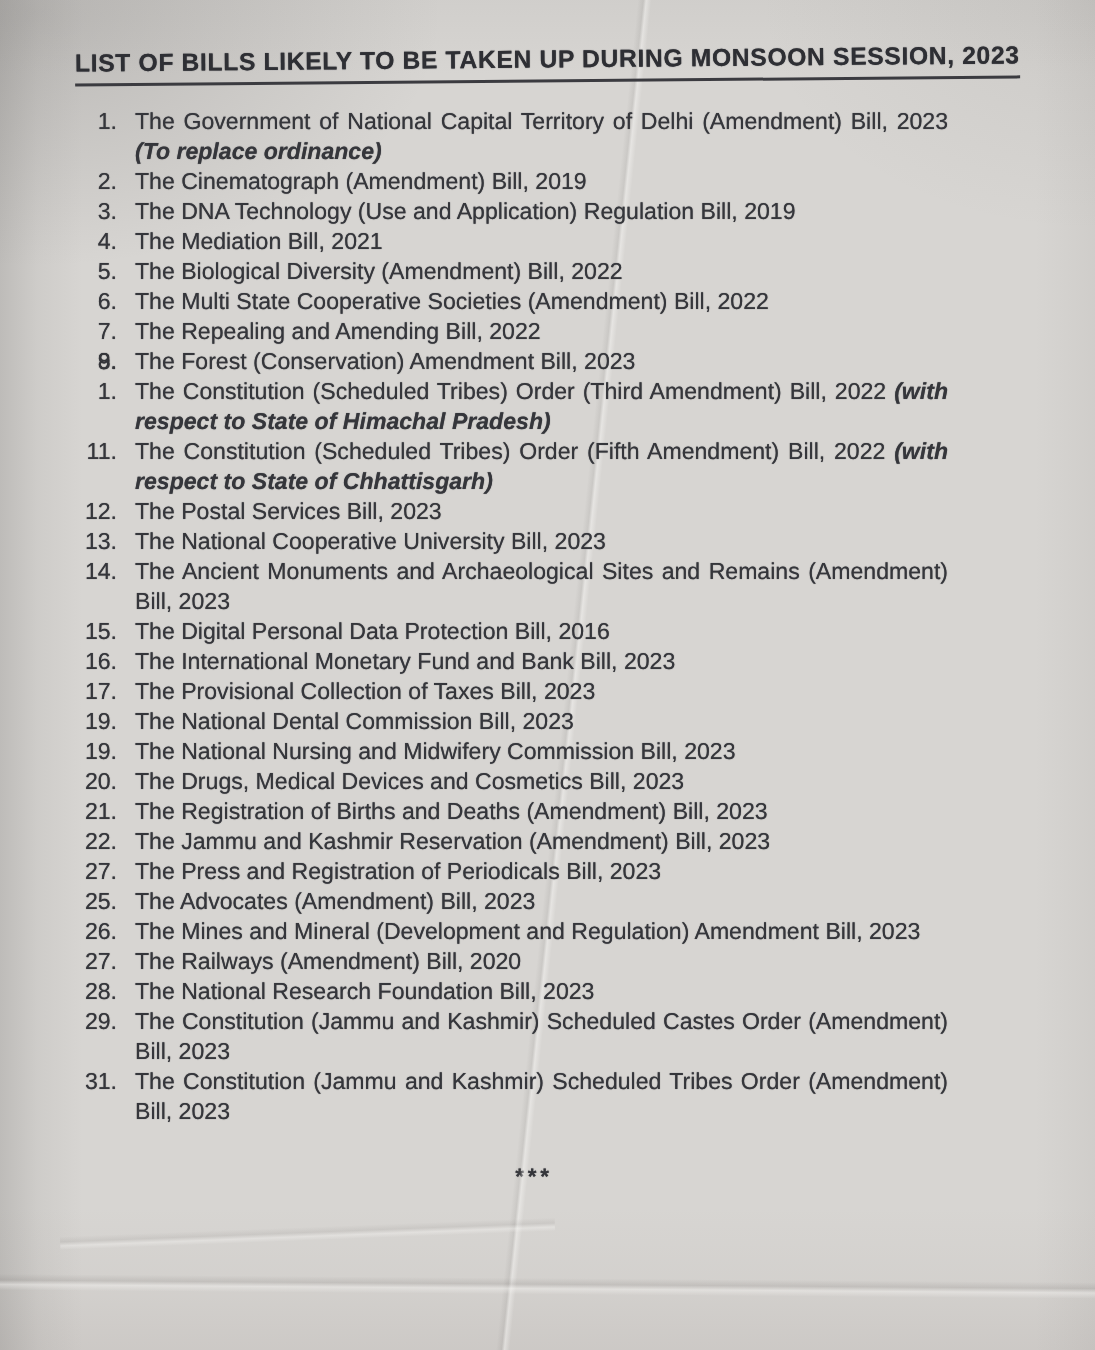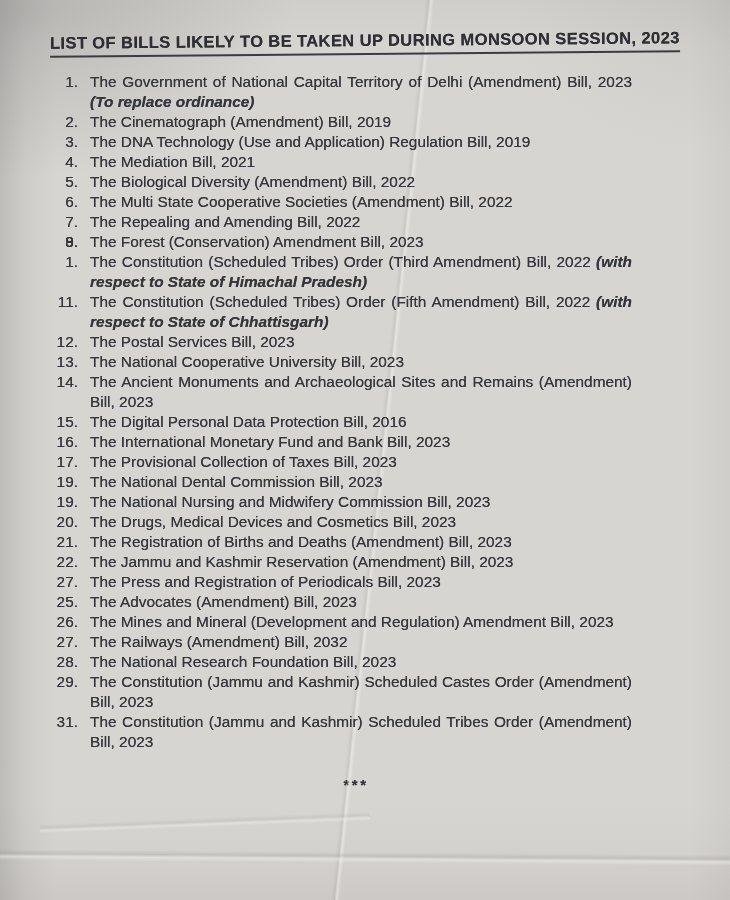--- a/index.html
+++ b/index.html
@@ -200,21 +200,21 @@
 
   <li class="bill-item">
     <span class="num">25.</span><span class="bill-text"><span class="plain">The Advocates (Amendment) Bill, 2023</span></span>
   </li>
 
   <li class="bill-item">
     <span class="num">26.</span><span class="bill-text"><span class="plain">The Mines and Mineral (Development and Regulation) Amendment Bill, 2023</span></span>
   </li>
 
   <li class="bill-item">
-    <span class="num">27.</span><span class="bill-text"><span class="plain">The Railways (Amendment) Bill, 2032</span></span>
+    <span class="num">27.</span><span class="bill-text"><span class="plain">The Railways (Amendment) Bill, 2020</span></span>
   </li>
 
   <li class="bill-item">
     <span class="num">28.</span><span class="bill-text"><span class="plain">The National Research Foundation Bill, 2023</span></span>
   </li>
 
   <li class="bill-item">
     <span class="num">29.</span><span class="bill-text"><span class="plain">The Constitution (Jammu and Kashmir) Scheduled Castes Order (Amendment) Bill, 2023</span></span>
   </li>
 

